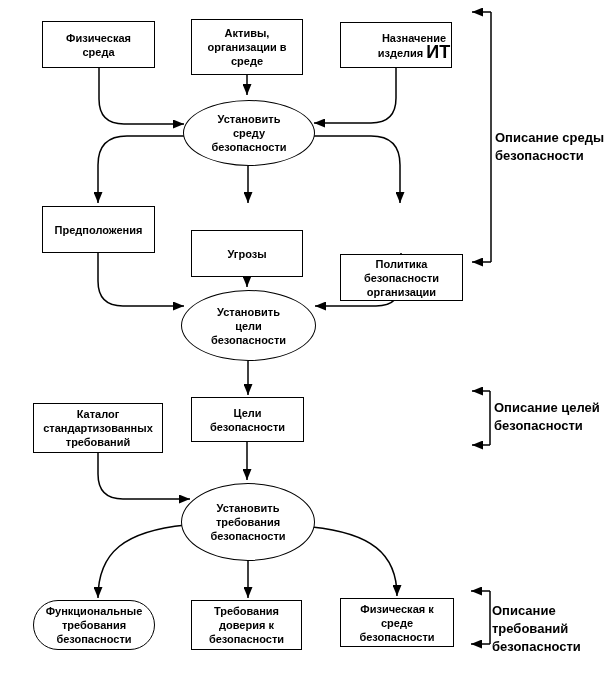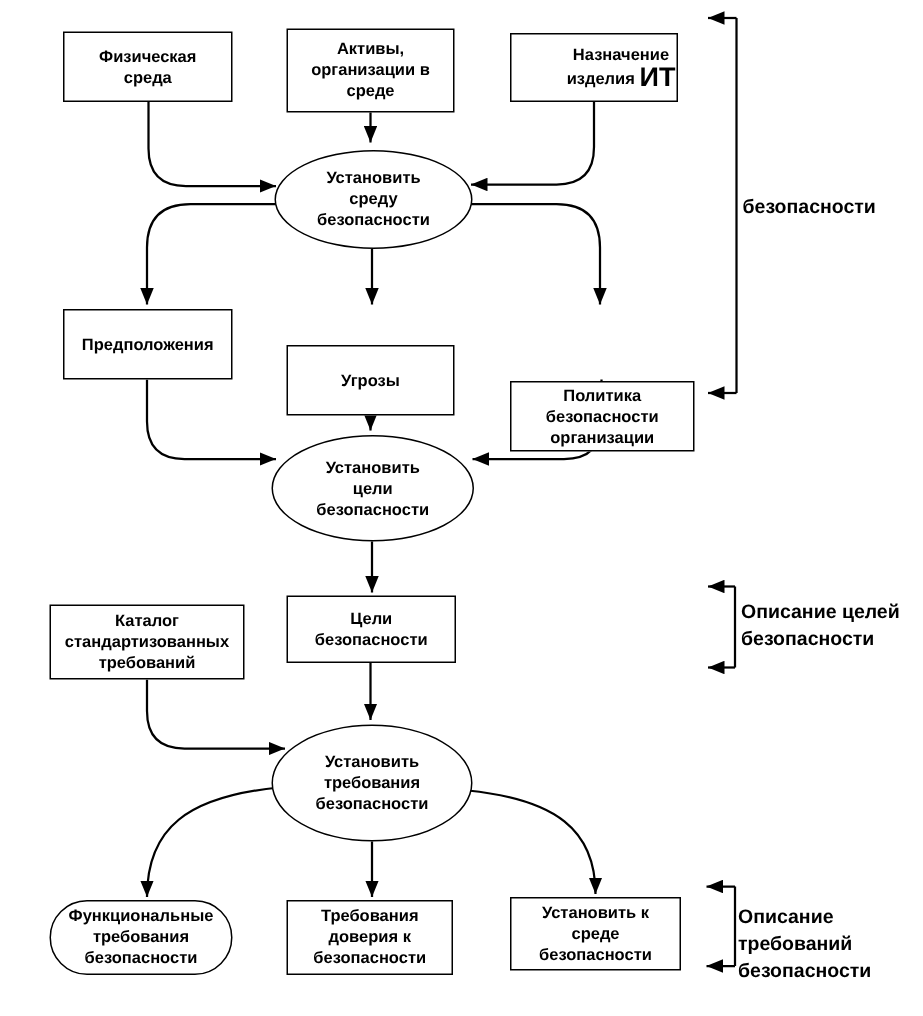--- a/index.html
+++ b/index.html
@@ -166,26 +166,27 @@
     <div class="ln">Функциональные</div>
     <div class="ln">требования</div>
     <div class="ln">безопасности</div>
   </div>
   <div class="node b10">
     <div class="ln">Требования</div>
     <div class="ln">доверия к</div>
     <div class="ln">безопасности</div>
   </div>
   <div class="node b11">
-    <div class="ln">Установить к</div>
+    <div class="ln">Физическая к</div>
     <div class="ln">среде</div>
     <div class="ln">безопасности</div>
   </div>
 
   <div class="side-label l1">
+    <div class="ln">Описание среды</div>
     <div class="ln">безопасности</div>
   </div>
   <div class="side-label l2">
     <div class="ln">Описание целей</div>
     <div class="ln">безопасности</div>
   </div>
   <div class="side-label l3">
     <div class="ln">Описание</div>
     <div class="ln">требований</div>
     <div class="ln">безопасности</div>

